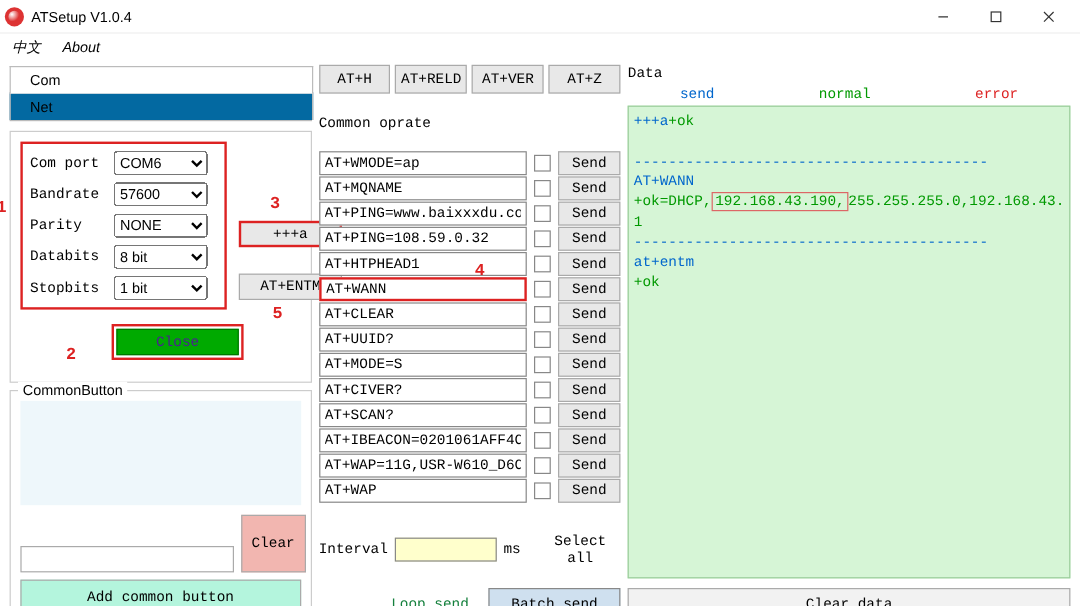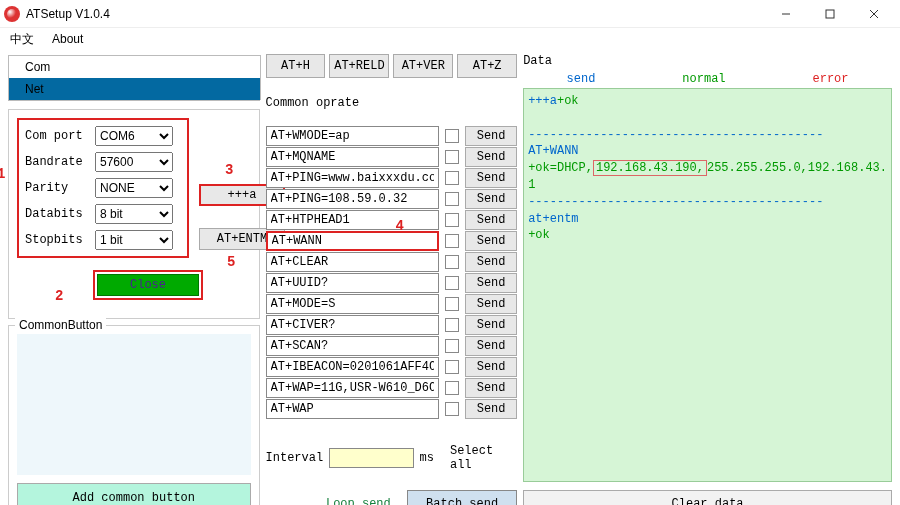--- a/index.html
+++ b/index.html
@@ -15,21 +15,21 @@
   }
   
   .titlebar { height: 28px; display:flex; align-items:center; padding:0 4px; border-bottom:1px solid #eee;}
   .titlebar .appicon { width:16px;height:16px;border-radius:50%;background:#d33; margin-right:6px; position:relative;}
   .titlebar .appicon::after{content:"";position:absolute;top:3px;left:3px;width:10px;height:10px;border-radius:50%;background:radial-gradient(circle at 30% 30%,#fff,#d33 60%);}
   .titlebar .title{flex:1;font-size:12px;}
   .winbtn{width:44px;height:28px;display:flex;align-items:center;justify-content:center;}
   .winbtn svg{width:10px;height:10px;stroke:#333;stroke-width:1;fill:none;}
   
   .menubar{height:22px;display:flex;align-items:center;gap:18px;padding:0 10px;}
-  .menubar span{cursor:default;}
+  .menubar span{cursor:default;font-style:italic;}
   
   .main{display:flex;padding:4px 8px 8px 8px;gap:6px;}
   .col-left{width:300px;display:flex;flex-direction:column;gap:6px;}
   .col-mid{width:300px;display:flex;flex-direction:column;}
   .col-right{flex:1;display:flex;flex-direction:column;}
   
   .tabs{display:flex;border-bottom:1px solid #bbb;flex-direction:column;}
   .tab{padding:4px 16px;border:1px solid #bbb;border-bottom:none;background:#0369a1;margin-right:-1px;cursor:default;}
   .tab.active{background:#fff;position:relative;top:1px;}
   
@@ -52,21 +52,21 @@
   
   .topbtns{display:flex;gap:4px;margin-bottom:2px;}
   .topbtns .btn{flex:1;height:24px;}
   .mid-label{font-family:"Courier New",monospace;margin:16px 0;}
   .oprow{display:flex;align-items:center;gap:6px;margin-bottom:1px;}
   .oprow input[type=text]{flex:1;height:20px;border:1px solid #888;font-family:"Courier New",monospace;font-size:12px;padding:0 4px;}
   .oprow .chk{width:14px;height:14px;border:1px solid #888;background:#fff;}
   .oprow .sendbtn{width:52px;height:20px;}
   .interval-row{display:flex;align-items:center;gap:6px;margin-top:24px;font-family:"Courier New",monospace;}
   .interval-row .ivinput{width:90px;height:20px;border:1px solid #888;background:#ffffcc;}
-  .selall{display:flex;align-items:center;gap:4px;}
+  .selall{display:flex;align-items:center;gap:4px;text-align:center;}
   .selall .chk{border-color:#0a8;background:#dfe;}
   .bottomrow{display:flex;align-items:center;justify-content:space-between;margin-top:18px;}
   .loopsend{display:flex;align-items:center;gap:4px;color:#15803d;font-family:"Courier New",monospace;}
   .batchbtn{width:110px;height:28px;background:#cfe0ef;border:1px solid #888;font-family:"Courier New",monospace;display:flex;align-items:center;justify-content:center;}
   
   .datahdr{display:flex;justify-content:space-around;font-family:"Courier New",monospace;padding:2px 0;}
   .datahdr .s{color:#06c;} .datahdr .n{color:#090;} .datahdr .e{color:#d22;}
   .log{flex:1;background:#d6f5d6;border:1px solid #9c9;font-family:"Courier New",monospace;font-size:12px;padding:4px;line-height:1.4;overflow:hidden;}
   .log .blue{color:#06c;} .log .green{color:#090;}
   .log .dash{color:#06c;letter-spacing:0;}
@@ -141,20 +141,24 @@
       <div class="btn" style="position:absolute;left:190px;top:118px;width:86px;">AT+ENTM</div>
 
       <div class="redbox" style="width:110px;margin:12px 0 0 76px;padding:2px;">
         <div class="closebtn" style="margin:0;width:100%;">Close</div>
       </div>
     </div>
 
     <div class="commonbtn-group">
       <div class="lbl">CommonButton</div>
       <div class="cb-body"></div>
+      <div class="cb-bottom">
+        <div class="cb-input"></div>
+        <div class="cb-clear">Clear</div>
+      </div>
       <div class="cb-add">Add common button</div>
     </div>
   </div>
 
   <div class="col-mid" style="position:relative;">
     <div class="topbtns">
       <div class="btn">AT+H</div>
       <div class="btn">AT+RELD</div>
       <div class="btn">AT+VER</div>
       <div class="btn">AT+Z</div>

